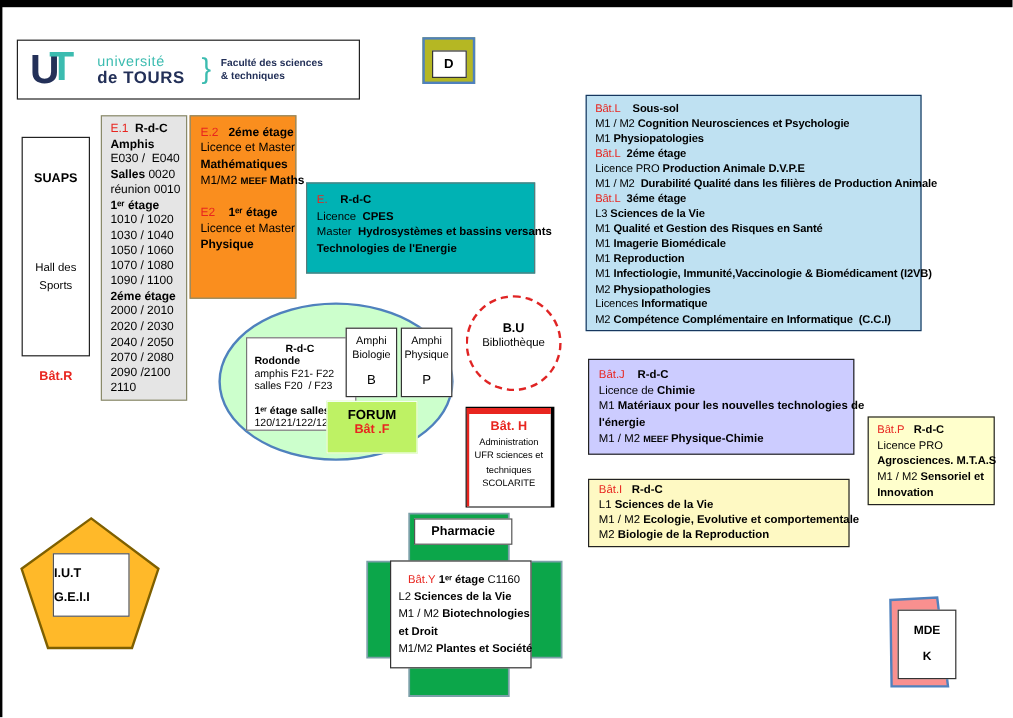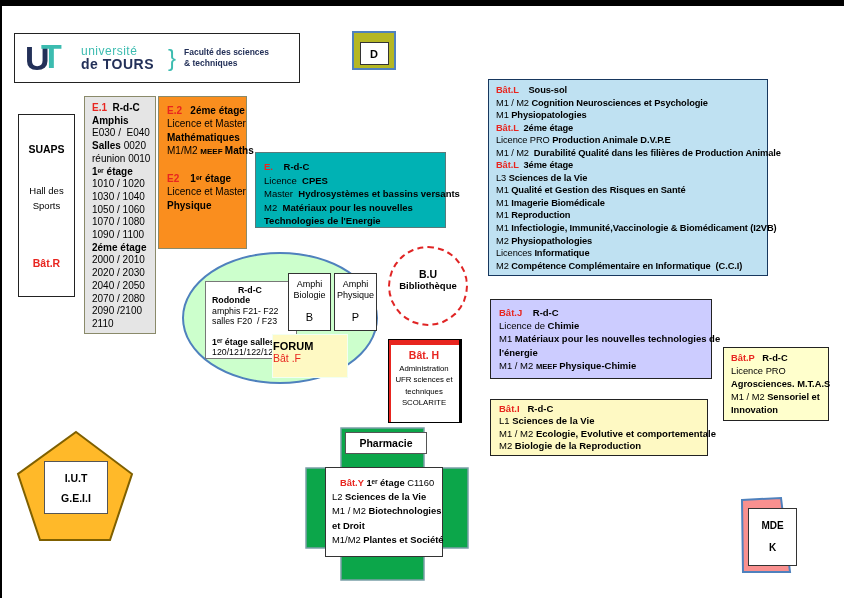--- a/index.html
+++ b/index.html
@@ -1,21 +1,21 @@
 <!DOCTYPE html>
 <html><head>
 <meta charset="utf-8">
 <style>
   html,body{margin:0;padding:0;background:#fff;}
   .canvas{position:relative;width:844px;height:598px;background:#fff;
           font-family:"Liberation Sans",sans-serif;overflow:hidden;}
   .abs{position:absolute;box-sizing:border-box;}
   
   .ln{white-space:pre;}
-  .seg-r{color:#e8251f;font-weight:bold;}
+  .seg-r{color:#e8251f;font-weight:normal;}
   .seg-b{color:#000;font-weight:bold;}
   .seg-n{color:#000;font-weight:normal;}
   .seg-sb{color:#000;font-weight:bold;font-size:0.8em;}
 
   
   .topbar{left:0;top:0;width:844px;height:6px;background:#000;}
   .leftline{left:0;top:0;width:2px;height:598px;background:#000;}
 
   
   .logo-box{left:14px;top:33px;width:286px;height:50px;background:#fff;border:1.5px solid #222;
@@ -30,24 +30,24 @@
   .faculty{color:#233058;font-size:8.5px;font-weight:bold;line-height:1.25;}
 
   
   .d-box{left:352px;top:31px;width:44px;height:39px;background:#b5b723;border:2px solid #4f81bd;
          display:flex;align-items:center;justify-content:center;}
   .d-inner{width:27px;height:21px;background:#fff;border:1.2px solid #333;display:flex;
            align-items:center;justify-content:center;font-size:11px;font-weight:bold;margin-top:6px;}
 
   
   .suaps{left:18px;top:114px;width:57px;height:183px;background:#fff;border:1.5px solid #222;
-         display:flex;flex-direction:column;align-items:center;text-align:center;padding-top:28px;}
+         display:flex;flex-direction:column;align-items:center;text-align:center;padding-top:28px;gap:33px;}
   .suaps-title{font-size:10.5px;font-weight:bold;}
   .suaps-hall{font-size:9.5px;margin-top:28px;line-height:1.6;}
-  .suaps-bat{font-size:10.5px;font-weight:bold;color:#e8251f;margin-top:44px;}
+  .suaps-bat{font-size:10.5px;font-weight:bold;color:#e8251f;margin-top:29px;}
 
   
   .databox{overflow:visible;}
   .e1{left:84px;top:96px;width:72px;height:238px;background:#e5e5e5;border:1.2px solid #8a8a6a;
       font-size:10px;padding:5px 0 0 7px;}
   .e1 .ln{line-height:12.7px;}
   .e2{left:158px;top:96px;width:89px;height:153px;background:#fa8e1e;border:1.2px solid #8a8a6a;
       font-size:10px;padding:7px 0 0 8px;}
   .e2 .ln{line-height:13.4px;}
   .eteal{left:255px;top:152px;width:191px;height:76px;background:#00b2b4;border:1.2px solid #5a7a7a;
@@ -70,50 +70,50 @@
   .ellipse{left:182px;top:252px;width:196px;height:132px;background:#ccffcc;
            border:2px solid #4f81bd;border-radius:50%;}
   .rondode{left:205px;top:281px;width:92px;height:78px;background:#fff;border:1.2px solid #777;
            font-size:8.8px;padding:3px 0 0 6px;}
   .rondode .ln{line-height:10.4px;}
   .rondode .ln:first-child{text-align:center;padding-right:8px;}
   .amphi{background:#fff;border:1.2px solid #333;text-align:center;font-size:9px;padding-top:5px;line-height:1.2;}
   .amphi-b{left:288px;top:273px;width:43px;height:58px;}
   .amphi-p{left:334px;top:273px;width:43px;height:58px;}
   .amphi-letter{font-size:11px;margin-top:10px;}
-  .forum{left:272px;top:334px;width:76px;height:44px;background:#fef9c3;border:1px solid #f2fff2;
-         text-align:left;padding-top:5px;}
+  .forum{left:272px;top:334px;width:76px;height:44px;background:#bef264;border:1px solid #f2fff2;
+         text-align:center;padding-top:5px;}
   .forum-title{font-size:11px;font-weight:bold;}
-  .forum-bat{font-size:10.5px;font-weight:normal;color:#e8251f;}
+  .forum-bat{font-size:10.5px;font-weight:bold;color:#e8251f;}
 
   
   .bu{left:388px;top:246px;width:80px;height:80px;border:2px dashed #e02424;border-radius:50%;
       background:#fff;text-align:center;padding-top:20px;}
   .bu-title{font-size:10.5px;font-weight:bold;}
-  .bu-sub{font-size:9.5px;font-weight:bold;}
+  .bu-sub{font-size:9.5px;}
 
   
   .bath{left:388px;top:339px;width:74px;height:84px;background:#fff;border:1.2px solid #000;
         border-right-width:3px;text-align:center;}
   .bath-redbar{position:absolute;top:0;left:0;right:0;height:5px;background:#e8251f;}
   .bath-redleft{position:absolute;top:0;left:0;bottom:0;width:2px;background:#e8251f;}
   .bath-title{font-size:10.5px;font-weight:bold;color:#e8251f;margin-top:9px;}
   .bath-lines{font-size:7.8px;line-height:1.45;margin-top:2px;}
 
   
   .pharm-label{left:345px;top:432px;width:82px;height:22px;background:#fff;border:1.5px solid #555;
                display:flex;align-items:center;justify-content:center;font-size:10.5px;font-weight:bold;}
   .baty{left:325px;top:467px;width:118px;height:90px;background:#fff;border:1.5px solid #333;
         font-size:9.4px;padding:8px 0 0 6px;}
   .baty .ln{line-height:14.2px;}
   .baty .ln:first-child{padding-left:8px;}
 
   
   .iut-label{left:44px;top:461px;width:64px;height:53px;background:#fff;border:1.5px solid #555;
-             text-align:center;font-size:10.5px;font-weight:bold;padding-top:7px;line-height:1.9;}
+             text-align:left;font-size:10.5px;font-weight:bold;padding-top:7px;line-height:1.9;}
   
   .mde-label{left:748px;top:508px;width:49px;height:58px;background:#fff;border:1.2px solid #333;
              text-align:center;font-size:10px;font-weight:bold;padding-top:6px;line-height:2.2;}
   svg{display:block;}
 </style>
 </head>
 <body>
 
 <div class="canvas">
 
@@ -178,21 +178,20 @@
       <div class="ln">&nbsp;</div>
       <div class="ln"><span class="seg-r">E2</span><span class="seg-b">    1ᵉʳ étage</span></div>
       <div class="ln"><span class="seg-n">Licence et Master</span></div>
       <div class="ln"><span class="seg-b">Physique</span></div>
     </div>
 
   <div class="abs databox eteal">
       <div class="ln"><span class="seg-r">E.</span><span class="seg-b">    R-d-C</span></div>
       <div class="ln"><span class="seg-n">Licence  </span><span class="seg-b">CPES</span></div>
       <div class="ln"><span class="seg-n">Master  </span><span class="seg-b">Hydrosystèmes et bassins versants</span></div>
-      <div class="ln"><span class="seg-n">M2  </span><span class="seg-b">Matériaux pour les nouvelles</span></div>
       <div class="ln"><span class="seg-b">Technologies de l'Energie</span></div>
     </div>
 
   <div class="abs databox batl">
       <div class="ln"><span class="seg-r">Bât.L</span><span class="seg-b">    Sous-sol</span></div>
       <div class="ln"><span class="seg-n">M1 / M2 </span><span class="seg-b">Cognition Neurosciences et Psychologie</span></div>
       <div class="ln"><span class="seg-n">M1 </span><span class="seg-b">Physiopatologies</span></div>
       <div class="ln"><span class="seg-r">Bât.L</span><span class="seg-b">  2éme étage</span></div>
       <div class="ln"><span class="seg-n">Licence PRO </span><span class="seg-b">Production Animale D.V.P.E</span></div>
       <div class="ln"><span class="seg-n">M1 / M2  </span><span class="seg-b">Durabilité Qualité dans les filières de Production Animale</span></div>

